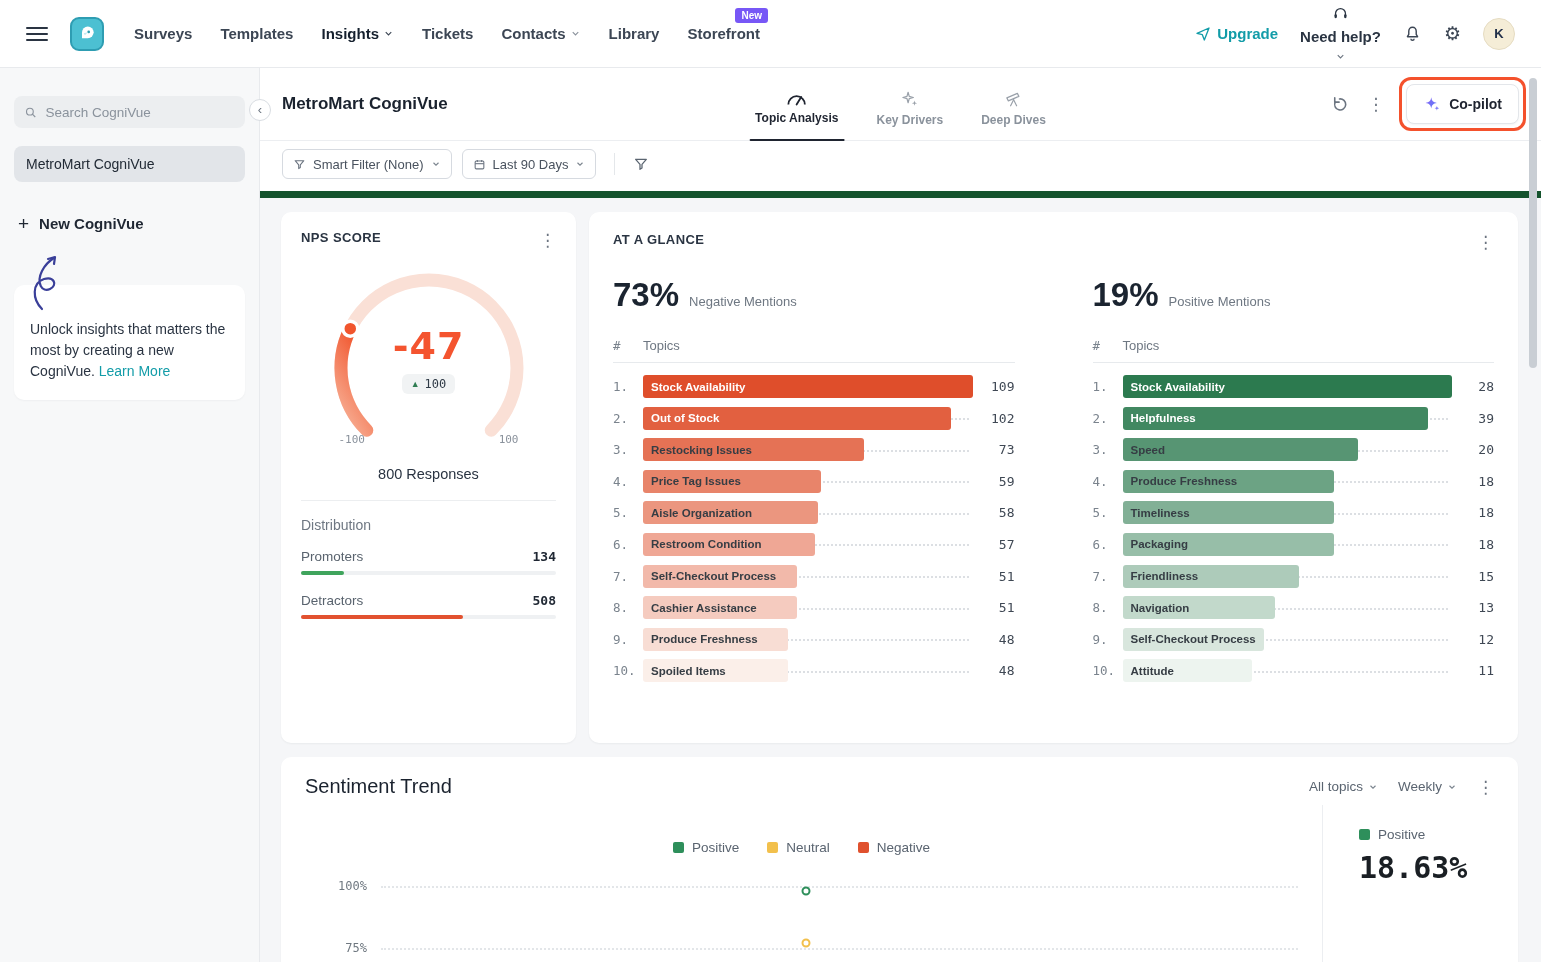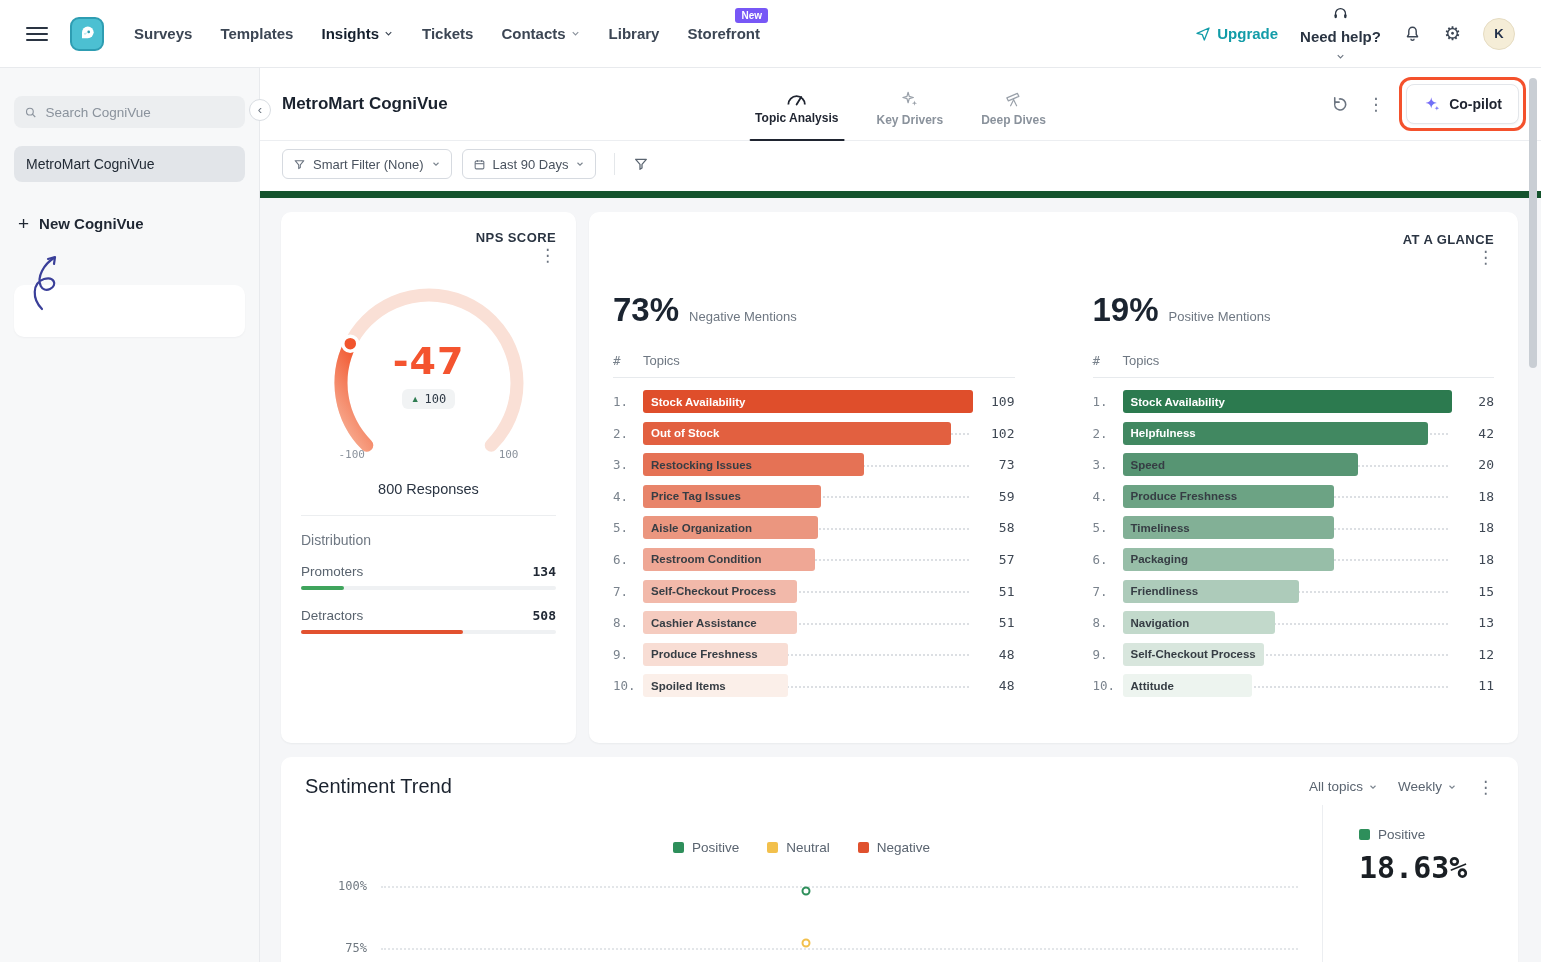--- a/index.html
+++ b/index.html
@@ -71,21 +71,21 @@
   .filter-row { background:#fff; padding:8px 22px 12px 22px; display:flex; align-items:center; gap:10px;
     border-bottom:7px solid #14532d; flex-shrink:0; }
   .filter-btn { display:flex; align-items:center; gap:7px; border:1px solid #D6DAE0; background:#fff;
     border-radius:6px; height:30px; padding:0 10px; font-size:13px; color:#49525E; cursor:pointer; }
   .vdiv { width:1px; height:22px; background:#E4E7EA; margin:0 8px; }
 
   .content { flex:1; background:#F5F6F8; padding:14px 23px 0 21px; overflow:hidden; }
   .row1 { display:flex; gap:13px; }
   .card { background:#fff; border-radius:10px; box-shadow:0 1px 2px rgba(20,30,40,.05); }
   .card-title { font-size:13px; font-weight:700; letter-spacing:.4px; color:#2A3442; }
-  .card-head { display:flex; align-items:flex-end; justify-content:space-between;flex-direction:column; }
+  .card-head { display:flex; align-items:flex-start; justify-content:space-between; }
 
   
   .nps-card { width:295px; flex-shrink:0; height:531px; padding:18px 20px; }
   .gauge-wrap { position:relative; width:232px; height:192px; margin:16px auto 0 auto; }
   .gauge-center { position:absolute; top:58px; left:0; right:0; text-align:center; }
   .gauge-score { font-family:"DejaVu Sans", sans-serif; font-size:38px; font-weight:700; color:#F4542F; letter-spacing:1px; }
   .gauge-badge { display:inline-flex; align-items:center; gap:5px; background:#F1F3F4; border-radius:6px;
     padding:3px 9px; margin-top:6px; font-size:12px; color:#2F3A46; }
   .gauge-badge .tri { color:#2F7D52; font-size:9px; }
   .gauge-min, .gauge-max { position:absolute; bottom:12px; font-size:11px; color:#8A929C; }
@@ -234,20 +234,24 @@
     <div class="side-selected">MetroMart CogniVue</div>
     <div class="new-cv">
       <span class="plus">+</span>
       <span>New CogniVue</span>
     </div>
     <div class="promo-card">
       <svg class="doodle" width="46" height="60" viewBox="0 0 46 60">
         <path d="M14 56 C4 46 4 30 16 26 C26 23 30 32 22 36 C14 40 8 30 14 18 C17 12 21 8 26 5" fill="none" stroke="#3A3F99" stroke-width="2.2" stroke-linecap="round"></path>
         <path d="M20 6 L27 4 L26 11" fill="none" stroke="#3A3F99" stroke-width="2.2" stroke-linecap="round" stroke-linejoin="round"></path>
       </svg>
+      <div class="promo-text">
+        <span>Unlock insights that matters the most by creating a new CogniVue.</span>
+        <span class="promo-link">Learn More</span>
+      </div>
     </div>
   </aside>
 
   <main class="main">
     <div class="main-header">
       <span class="page-title">MetroMart CogniVue</span>
       <div class="tabs">
         <div class="tab active">
           <svg class="ic" width="22" height="16" viewBox="0 0 24 16">
             <path d="M3 15 a9 9 0 0 1 18 0" fill="none" stroke="#1F2430" stroke-width="2"></path>
@@ -486,21 +490,21 @@
                     <div class="topic-track">
                       <div class="topic-bar" style="width: 100%; background: rgb(44, 122, 79); color: rgb(255, 255, 255);">Stock Availability</div>
                     </div>
                     <div class="topic-count">28</div>
                   </div>
                   <div class="topic-row">
                     <div class="topic-num">2.</div>
                     <div class="topic-track">
                       <div class="topic-bar" style="width: 92.8571%; background: rgb(65, 136, 97); color: rgb(255, 255, 255);">Helpfulness</div>
                     </div>
-                    <div class="topic-count">42</div>
+                    <div class="topic-count">39</div>
                   </div>
                   <div class="topic-row">
                     <div class="topic-num">3.</div>
                     <div class="topic-track">
                       <div class="topic-bar" style="width: 71.4286%; background: rgb(87, 149, 115); color: rgb(54, 61, 68);">Speed</div>
                     </div>
                     <div class="topic-count">20</div>
                   </div>
                   <div class="topic-row">
                     <div class="topic-num">4.</div>

